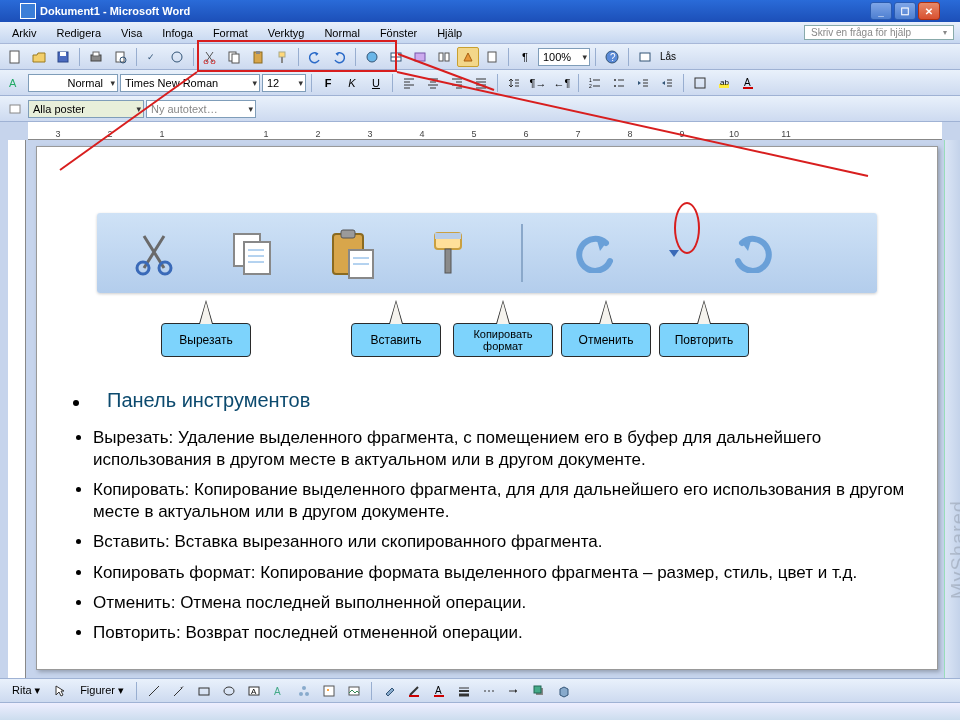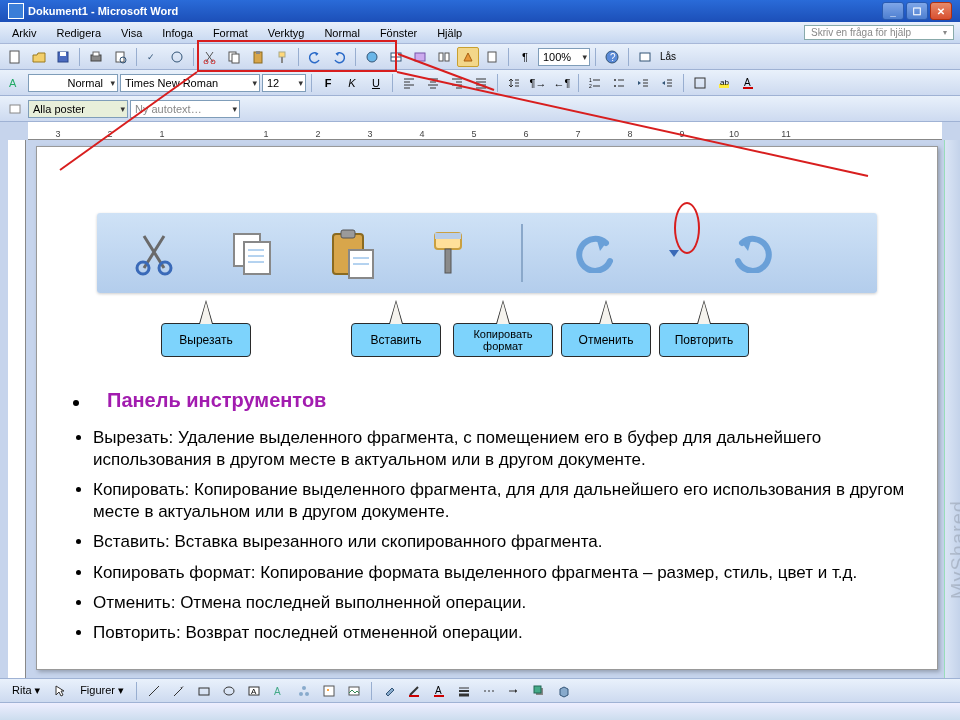--- a/index.html
+++ b/index.html
@@ -1,19 +1,19 @@
 <!DOCTYPE html>
 <html><head>
 <meta charset="utf-8">
 <style>
   * { box-sizing: border-box; margin: 0; padding: 0; }
   body { width: 960px; height: 720px; font-family: Tahoma, Arial, sans-serif; font-size: 11px; background: #ece9d8; overflow: hidden; position: relative; }
 
   
-  .titlebar { height: 22px; background: linear-gradient(#2a6bd8, #1c4fb8); display: flex; align-items: center; padding: 0 8px; color: #fff; }
+  .titlebar { height: 22px; background: linear-gradient(#2a6bd8, #1c4fb8); display: flex; align-items: center; padding: 0 20px; color: #fff; }
   .titlebar .icon { width: 16px; height: 16px; margin-right: 4px; background: #3b7ed8; border: 1px solid #fff; }
   .titlebar .title { flex: 1; font-weight: bold; }
   .winbtns { display: flex; gap: 2px; }
   .winbtn { width: 22px; height: 18px; background: linear-gradient(#7fa6e8,#4d7ed0); border: 1px solid #2a5bb0; border-radius: 3px; display:flex; align-items:center; justify-content:center; color:#fff; font-weight:bold; font-size:10px;}
   .winbtn.close { background: linear-gradient(#e88a6a,#d85030); border-color:#b03010;}
 
   
   .menubar { height: 22px; background: linear-gradient(#e9f0fb,#c6d7f0); border-bottom:1px solid #a8b8d8; display:flex; align-items:center; padding:0 6px; gap:8px;}
   .menuitem { padding:2px 6px; cursor:default; }
   .helpbox { margin-left:auto; background:#fff; border:1px solid #8aa; padding:1px 6px; color:#888; font-size:10px; width:150px; display:flex; align-items:center;}
@@ -353,21 +353,21 @@
       </svg>
     </div>
 </div>
 
 <div class="toolbar">
   <div class="tbtn">
       <svg width="14" height="14">
         <rect x="2" y="3" width="10" height="8" fill="#fff" stroke="#888"></rect>
       </svg>
     </div>
-  <div class="dropdown" style="width:100px;background:#e8efda;text-align:right;">
+  <div class="dropdown" style="width:116px;background:#e8efda;text-align:right;">
       <span>Alla poster</span>
     </div>
   <div class="dropdown" style="width:110px;color:#888;">
       <span>Ny autotext…</span>
     </div>
 </div>
 
 <div class="workspace">
   <div class="ruler-h">
     <span class="rulertick">3</span>
@@ -464,21 +464,21 @@
           <span>Отменить</span>
         </div>
       <div class="callout" style="left:596px;">
           <div class="tail"></div>
           <span>Повторить</span>
         </div>
     </div>
 
     <div class="content">
       <ul style="list-style:disc; margin-left:10px; margin-bottom:14px;">
-        <li style="list-style:none;"><span style="display:inline-block;width:6px;height:6px;background:#000;border-radius:50%;margin-right:28px;vertical-align:middle;"></span><span style="color:#a21caf;font-size:20px;font-weight:bold;">Панель инструментов</span></li>
+        <li style="list-style:none;"><span style="display:inline-block;width:6px;height:6px;background:#000;border-radius:50%;margin-right:28px;vertical-align:middle;"></span><span style="color:#0c4a6e;font-size:20px;">Панель инструментов</span></li>
       </ul>
       <ul>
         <li>Вырезать:   Удаление выделенного фрагмента, с помещением его в буфер для дальнейшего использования в другом месте в актуальном или в другом документе.</li>
         <li>Копировать: Копирование выделенного фрагмента, для для дальнейшего его использования в другом месте в актуальном или в другом документе.</li>
         <li>Вставить: Вставка вырезанного или скопированного фрагмента.</li>
         <li>Копировать формат: Копирование формата выделенного фрагмента – размер, стиль, цвет и т.д.</li>
         <li>Отменить: Отмена последней выполненной операции.</li>
         <li>Повторить: Возврат последней отмененной операции.</li>
       </ul>
     </div>

